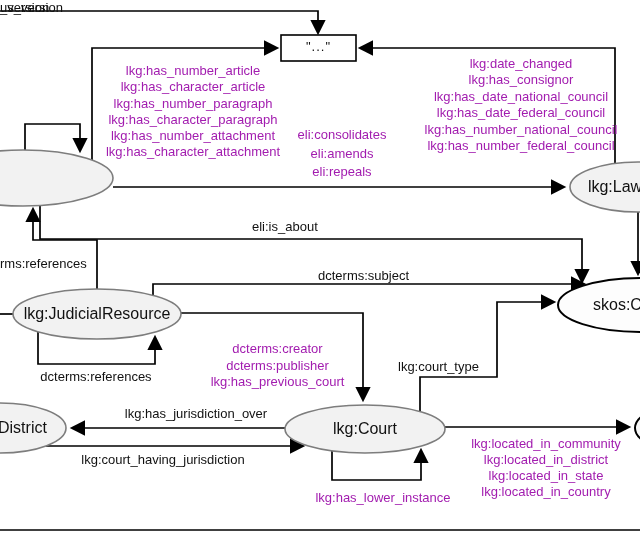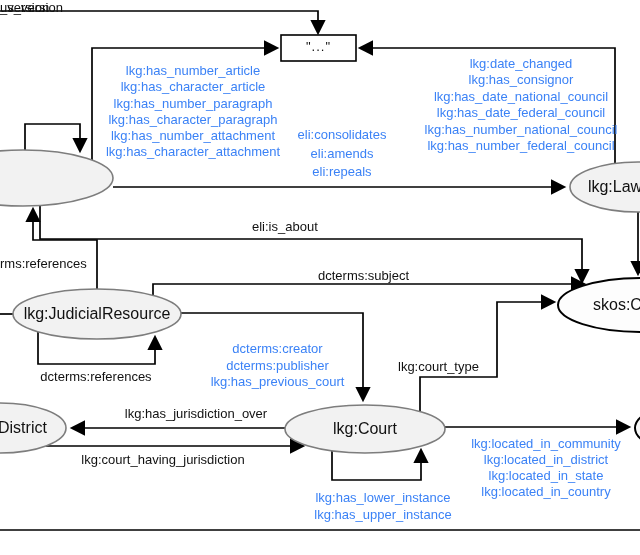--- a/index.html
+++ b/index.html
@@ -3,21 +3,21 @@
 <meta charset="utf-8">
 <style>
   html,body{margin:0;padding:0;background:#fff;}
   #stage{
     position:relative;width:640px;height:555px;background:#ffffff;
     overflow:hidden;font-family:"Liberation Sans","DejaVu Sans",sans-serif;
     color:#111;
   }
   #wires{position:absolute;left:0;top:0;width:640px;height:555px;}
   .lbl{position:absolute;font-size:13px;line-height:16px;white-space:nowrap;color:#111;}
-  .blk{position:absolute;text-align:center;font-size:13px;color:#3b82f6;}
+  .blk{position:absolute;text-align:center;font-size:13px;color:#a21caf;}
   .blk div{white-space:nowrap;}
   .node-lbl{position:absolute;font-size:16px;line-height:18px;white-space:nowrap;color:#111;}
   .ctr{text-align:center;}
   .lit-box-text{
     position:absolute;left:281px;top:35px;width:75px;height:26px;
     text-align:center;line-height:24px;font-size:13px;letter-spacing:1px;
   }
 </style>
 </head>
 <body>
@@ -110,21 +110,20 @@
 
   <div class="blk" style="left:458px;top:436px;width:176px;line-height:16px;">
     <div>lkg:located_in_community</div>
     <div>lkg:located_in_district</div>
     <div>lkg:located_in_state</div>
     <div>lkg:located_in_country</div>
   </div>
 
   <div class="blk" style="left:303px;top:489px;width:160px;line-height:17px;">
     <div>lkg:has_lower_instance</div>
-    <div>lkg:has_upper_instance</div>
   </div>
 
   <div class="lbl" style="left:236px;top:566px;text-align:center;">lkg:judicial_district_member</div>
 
   <div class="node-lbl ctr" style="left:565px;top:178px;width:100px;">lkg:Law</div>
   <div class="node-lbl ctr" style="left:7px;top:305px;width:180px;">lkg:JudicialResource</div>
   <div class="node-lbl" style="left:593px;top:296px;">skos:C</div>
   <div class="node-lbl" style="left:-2px;top:419px;">District</div>
   <div class="node-lbl ctr" style="left:285px;top:420px;width:160px;">lkg:Court</div>
 

